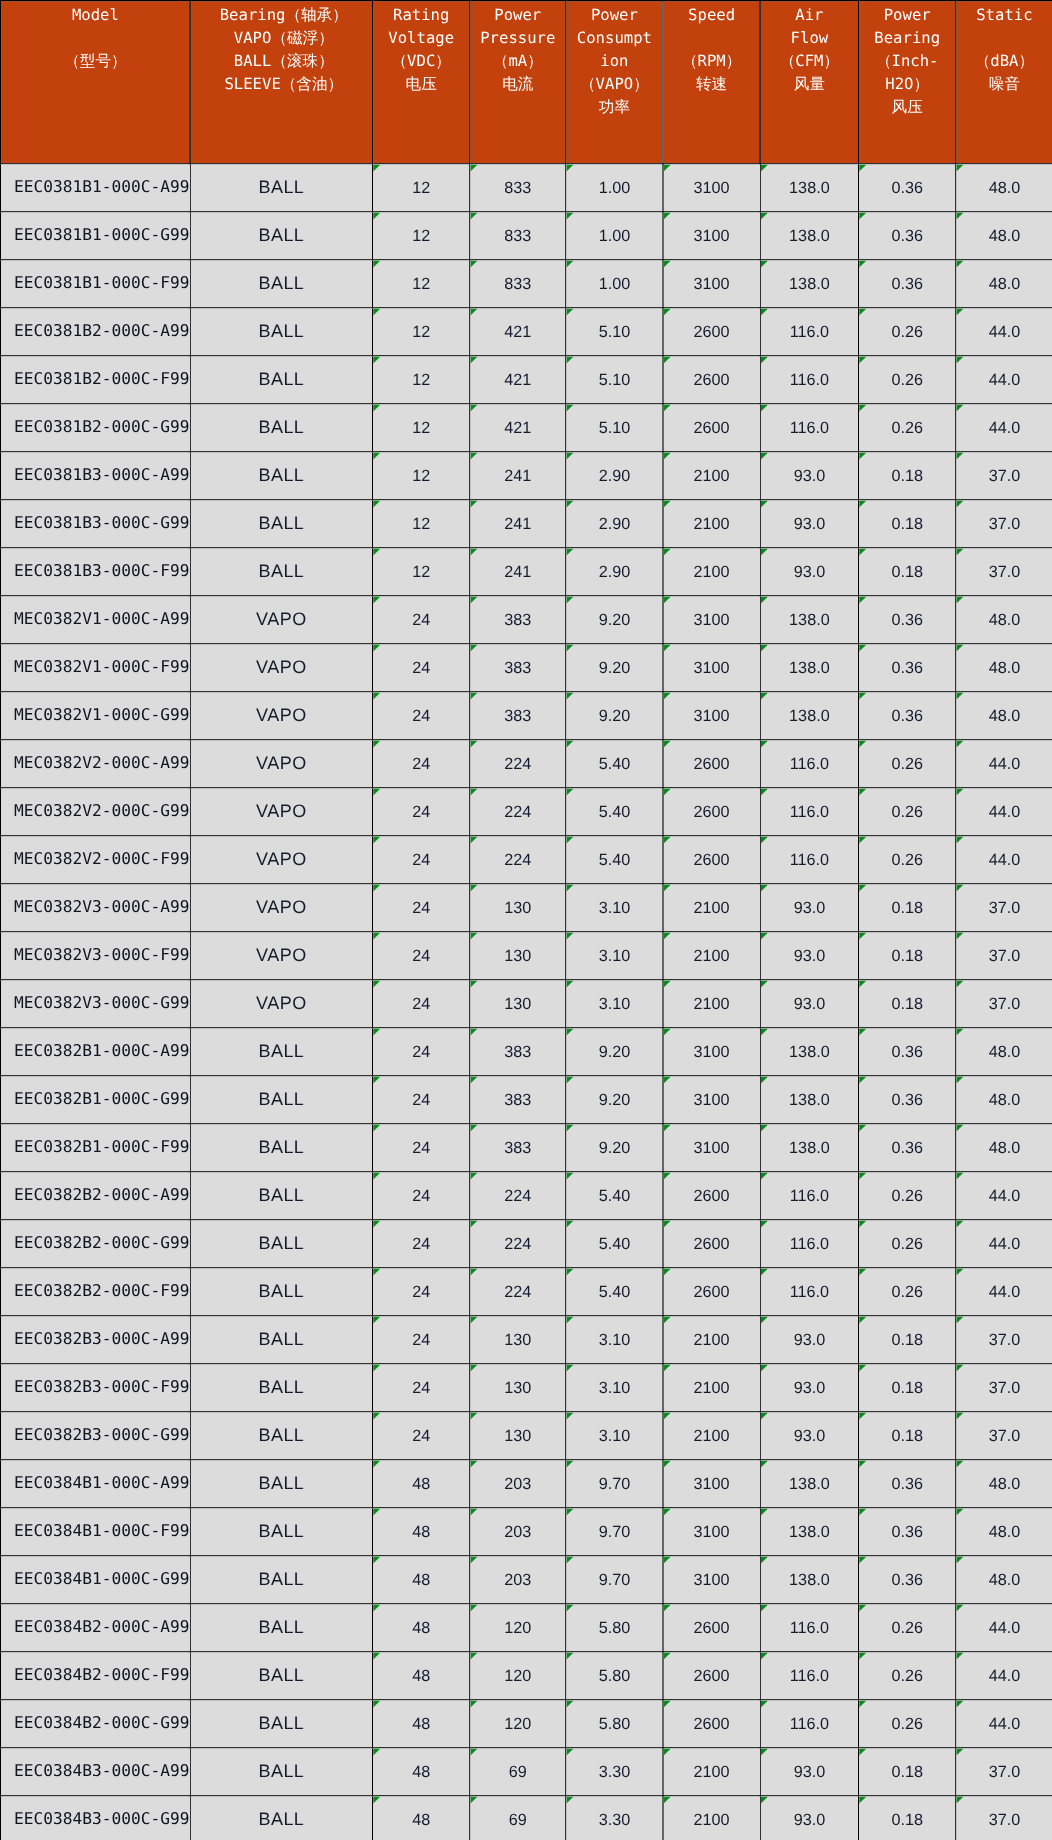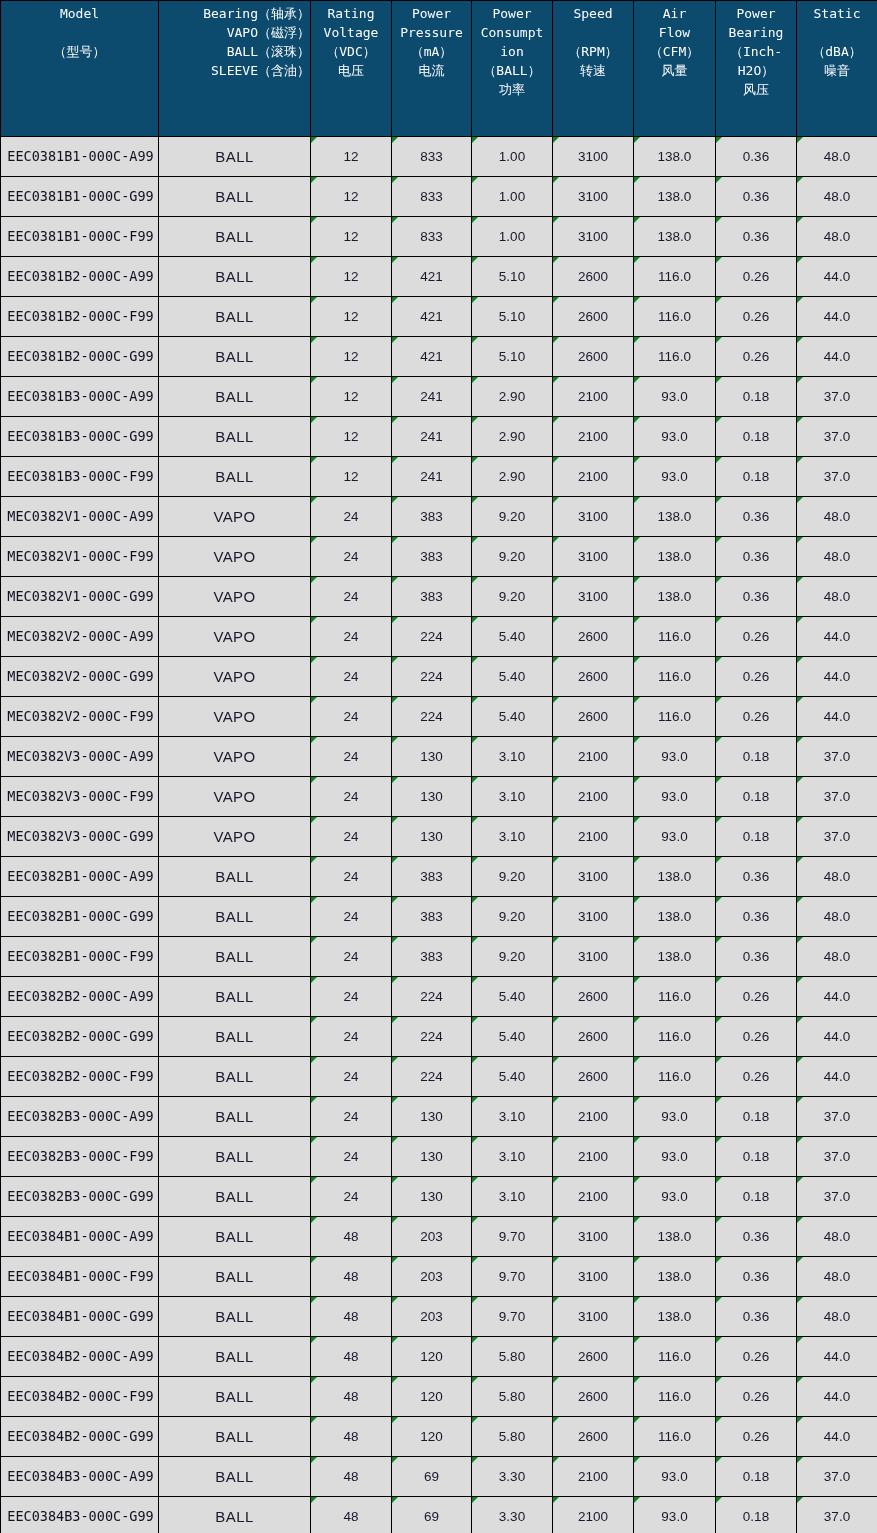--- a/index.html
+++ b/index.html
@@ -19,56 +19,56 @@
   }
   #spec-table th,
   #spec-table td {
     border: 1px solid #000000;
     padding: 0;
     vertical-align: middle;
     overflow: hidden;
   }
   
   #spec-table thead th {
-    background: #0c4a6e;
+    background: #c2410c;
     color: #ffffff;
     font-weight: normal;
     font-family: "DejaVu Sans Mono", "Liberation Mono", monospace;
     font-size: 13px;
     line-height: 19px;
     height: 132px;
     vertical-align: top;
     padding-top: 3px;
     text-align: center;
     border-color: #000000;
   }
   #spec-table thead th.hdr-model {
     text-align: center;
   }
   #spec-table thead th.hdr-bearing {
-    text-align: right;
+    text-align: center;
     padding-left: 4px;
   }
   .hdr-line { display: block; white-space: nowrap; }
   .hdr-gap  { display: block; height: 19px; }
 
   
   #spec-table tbody tr { height: 40px; }
   #spec-table tbody td {
     background: #dcdcdc;
     color: #1a1a2e;
     font-size: 13px;
     text-align: center;
     position: relative;
   }
   #spec-table tbody td.c-model {
     font-family: "DejaVu Sans Mono", "Liberation Mono", monospace;
     font-size: 13.5px;
     line-height: 19px;
-    text-align: center;
+    text-align: right;
     vertical-align: middle;
     padding: 0 0 0 2px;
     word-break: break-all;
     color: #111122;
   }
   #spec-table tbody td.c-bearing {
     font-family: "Liberation Sans", sans-serif;
     font-size: 15px;
     letter-spacing: 0.4px;
   }
@@ -137,21 +137,21 @@
         <th class="hdr-num">
           <span class="hdr-line">Power</span>
           <span class="hdr-line">Pressure</span>
           <span class="hdr-line">（mA）</span>
           <span class="hdr-line">电流</span>
         </th>
         <th class="hdr-num">
           <span class="hdr-line">Power</span>
           <span class="hdr-line">Consumpt</span>
           <span class="hdr-line">ion</span>
-          <span class="hdr-line">（BALL）</span>
+          <span class="hdr-line">（VAPO）</span>
           <span class="hdr-line">功率</span>
         </th>
         <th class="hdr-num">
           <span class="hdr-line">Speed</span>
           <span class="hdr-gap"></span>
           <span class="hdr-line">（RPM）</span>
           <span class="hdr-line">转速</span>
         </th>
         <th class="hdr-num">
           <span class="hdr-line">Air</span>

